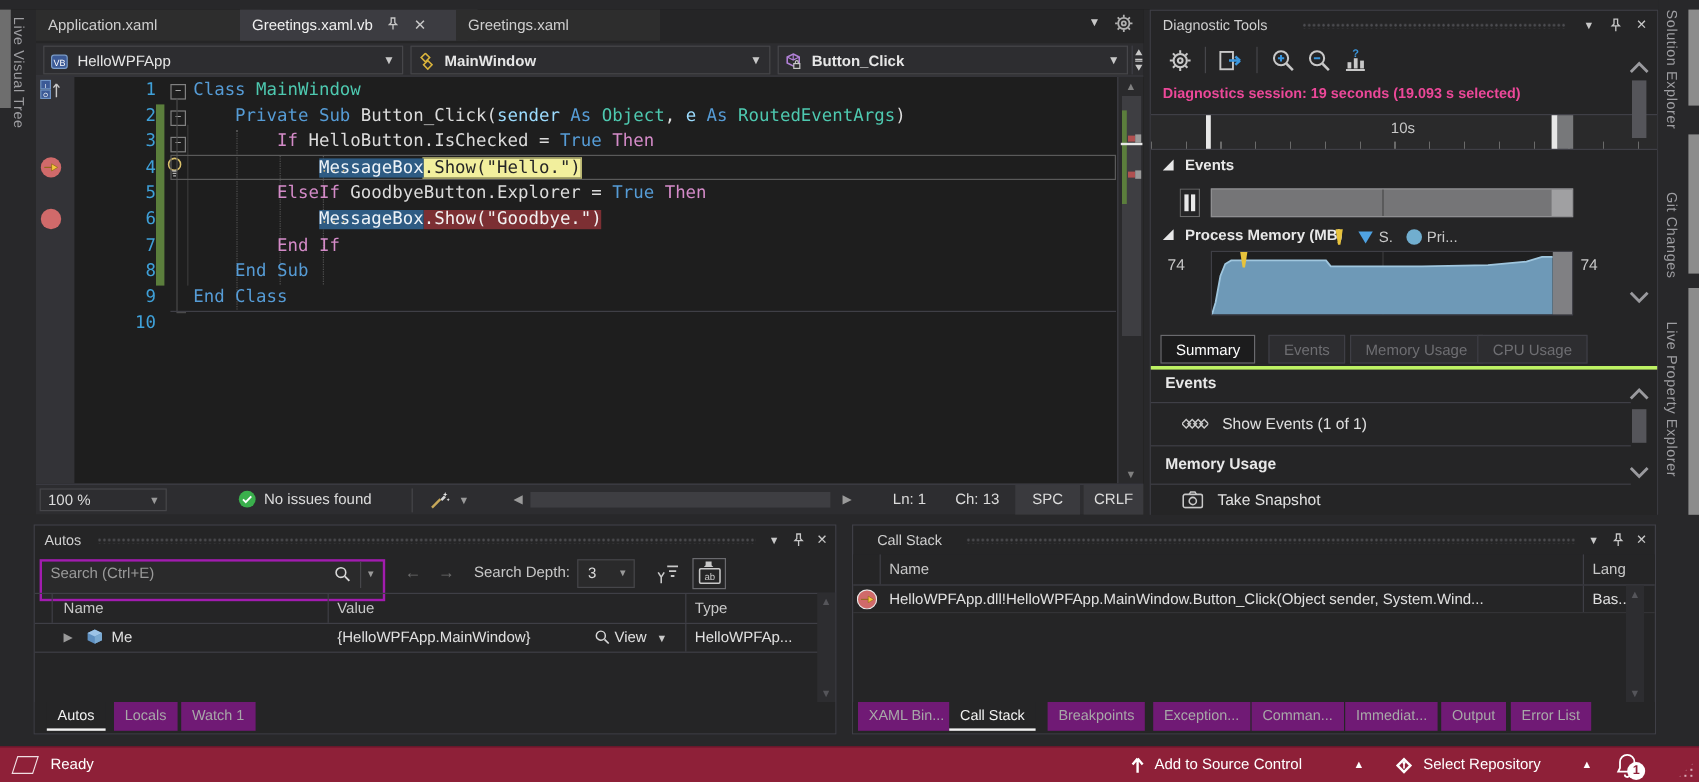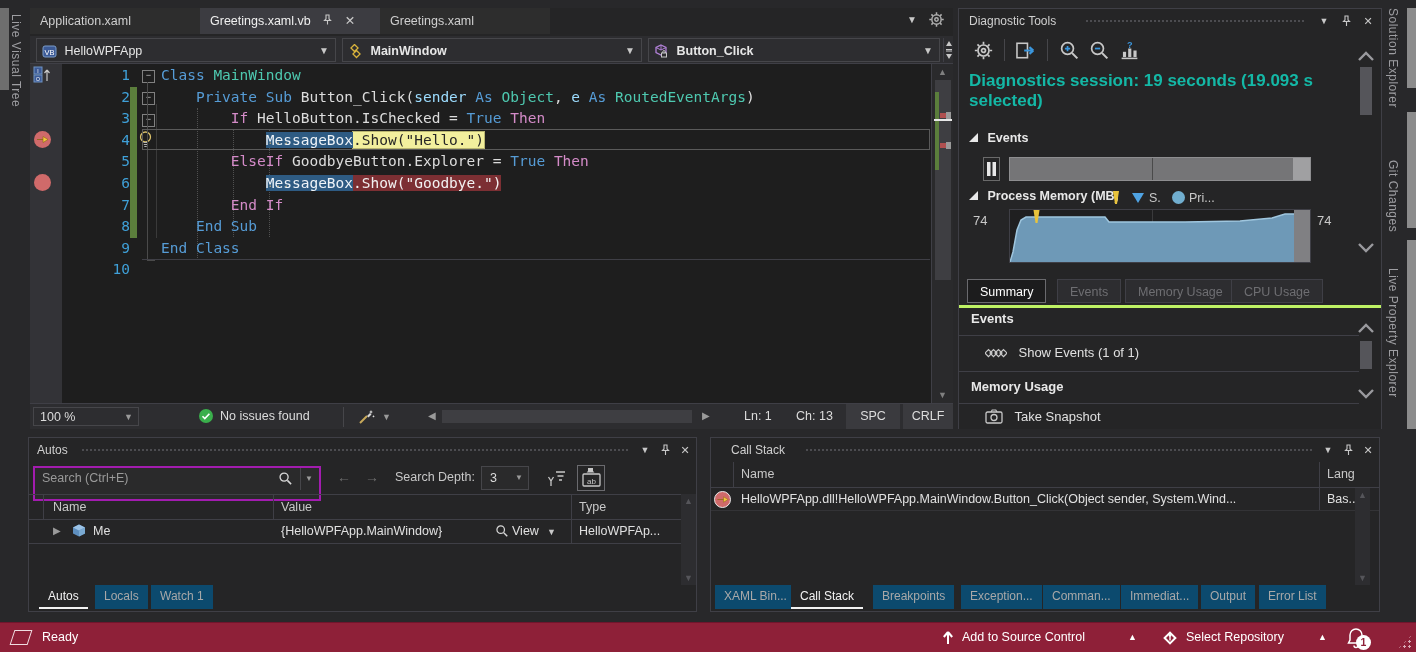--- a/index.html
+++ b/index.html
@@ -22,21 +22,21 @@
      font-family:"DejaVu Sans Mono","Liberation Mono",monospace;font-size:14.5px;}
   .lnum{position:absolute;width:64px;text-align:right;color:#3fa0d8;height:21.6px;line-height:21.6px;
      font-family:"DejaVu Sans Mono","Liberation Mono",monospace;font-size:14.5px;}
   .tok-kw{color:#569cd6;} .tok-type{color:#4ec9b0;} .tok-ctrl{color:#d48bc8;}
   .tok-id{color:#9cdcfe;} .tok-plain{color:#dcdcdc;}
   .tok-sel{background:#2e5b83;color:#eef3f8;position:relative;}
   .tok-sel:after{content:"• • •";position:absolute;left:3px;bottom:-7px;font-size:5px;color:#d7ba7d;letter-spacing:1px;}
   .tok-cur{background:#f2ef9d;color:#262626;outline:1px solid #b9b671;}
   .tok-bp{background:#7c2f33;color:#f2f2f2;}
   .gridhdr{color:#c8c8c8;}
-  .wtab{position:absolute;top:0;height:24px;line-height:22px;padding:0 9px;background:#0c4a6e;color:#a8a8a8;font-size:12px;box-sizing:border-box;}
+  .wtab{position:absolute;top:0;height:24px;line-height:22px;padding:0 9px;background:#701a75;color:#a8a8a8;font-size:12px;box-sizing:border-box;}
   .wtab.active{background:#252526;color:#f2f2f2;border-bottom:2px solid #f2f2f2;}
   .sep-v{position:absolute;top:0;bottom:0;width:1px;background:#3f3f46;}
   .expander{width:0;height:0;border-left:9px solid transparent;border-bottom:9px solid #e8e8e8;display:inline-block;}
   .hline{position:absolute;height:1px;background:#3f3f46;}
   .chev{color:#8a8a8e;font-size:15px;line-height:14px;}
   svg{display:block;}
 </style>
 </head>
 <body>
 
@@ -269,22 +269,29 @@
         <svg width="21" height="21" viewBox="0 0 16 16">
           <path d="M2 14h12" stroke="#c8c8c8" stroke-width="1.2"></path>
           <rect x="3" y="9" width="2.4" height="4" fill="#c8c8c8"></rect>
           <rect x="7" y="6.5" width="2.4" height="6.5" fill="#c8c8c8"></rect>
           <rect x="11" y="8" width="2.4" height="5" fill="#c8c8c8"></rect>
           <text x="6" y="6" font-size="7" fill="#3a96dd" font-weight="bold">?</text>
         </svg>
       </span>
   </div>
 
-  <div class="abs" style="left:10px;top:62px;color:#14b8a6;font-weight:bold;font-size:17px;">Diagnostics session: 19 seconds (19.093 s selected)</div>
-
+  <div class="abs" style="left:10px;top:62px;color:#ec4899;font-weight:bold;font-size:12px;">Diagnostics session: 19 seconds (19.093 s selected)</div>
+
+  <div class="abs" style="left:0;top:86px;width:422px;height:30px;background:#2a2a2b;border-top:1px solid #3f3f46;border-bottom:1px solid #3f3f46;box-sizing:border-box;">
+    <div class="abs" style="left:0;bottom:0;width:422px;height:6px;background-image:repeating-linear-gradient(90deg,#6a6a6a 0 1px,transparent 1px 29px);"></div>
+    <div class="abs" style="left:200px;top:4px;color:#c8c8c8;">10s</div>
+    <div class="abs" style="left:46px;top:0;width:4px;height:28px;background:#e8e8e8;"></div>
+    <div class="abs" style="left:334px;top:0;width:5px;height:28px;background:#e8e8e8;"></div>
+    <div class="abs" style="left:339px;top:0;width:13px;height:28px;background:#77787a;"></div>
+  </div>
 
   <div class="abs" style="left:10px;top:122px;">
     <span class="expander"></span>
     <span style="font-weight:bold;color:#e8e8e8;margin-left:6px;">Events</span>
   </div>
   <div class="abs" style="left:24px;top:148px;">
       <svg width="17" height="24" viewBox="0 0 17 24">
         <rect x="0.5" y="0.5" width="16" height="23" fill="none" stroke="#6a6a6a"></rect>
         <rect x="4" y="5" width="3.5" height="14" fill="#e8e8e8"></rect>
         <rect x="9.5" y="5" width="3.5" height="14" fill="#e8e8e8"></rect>

